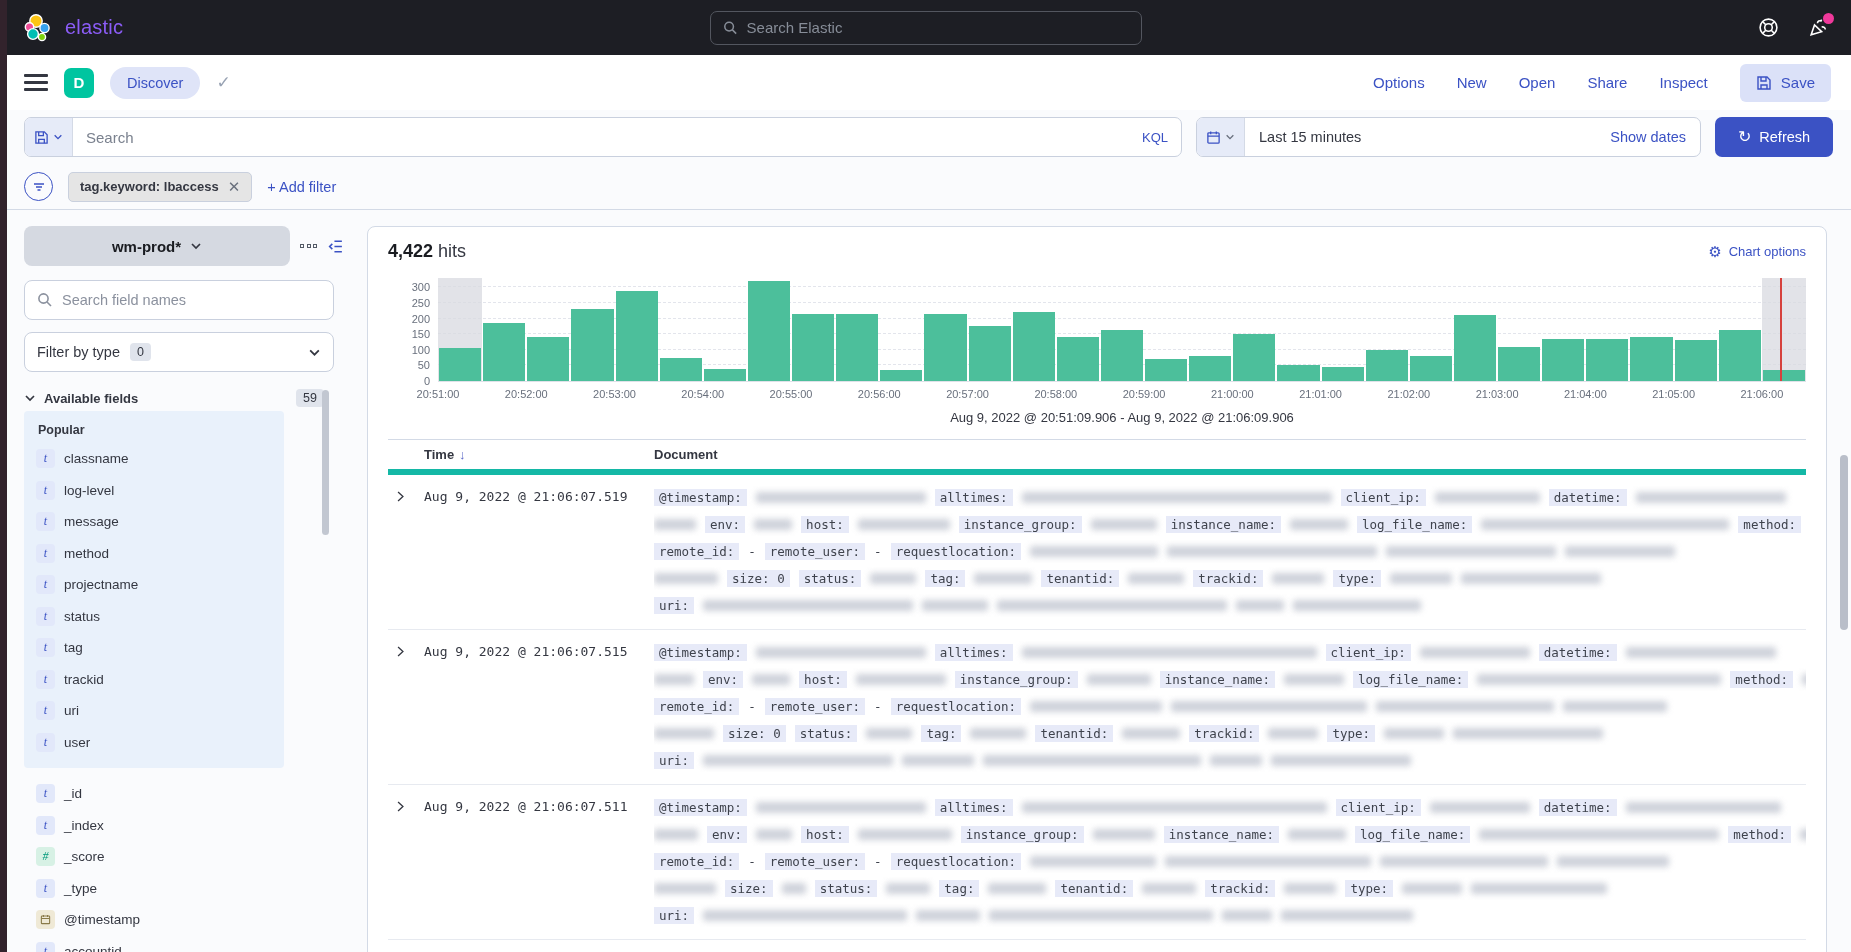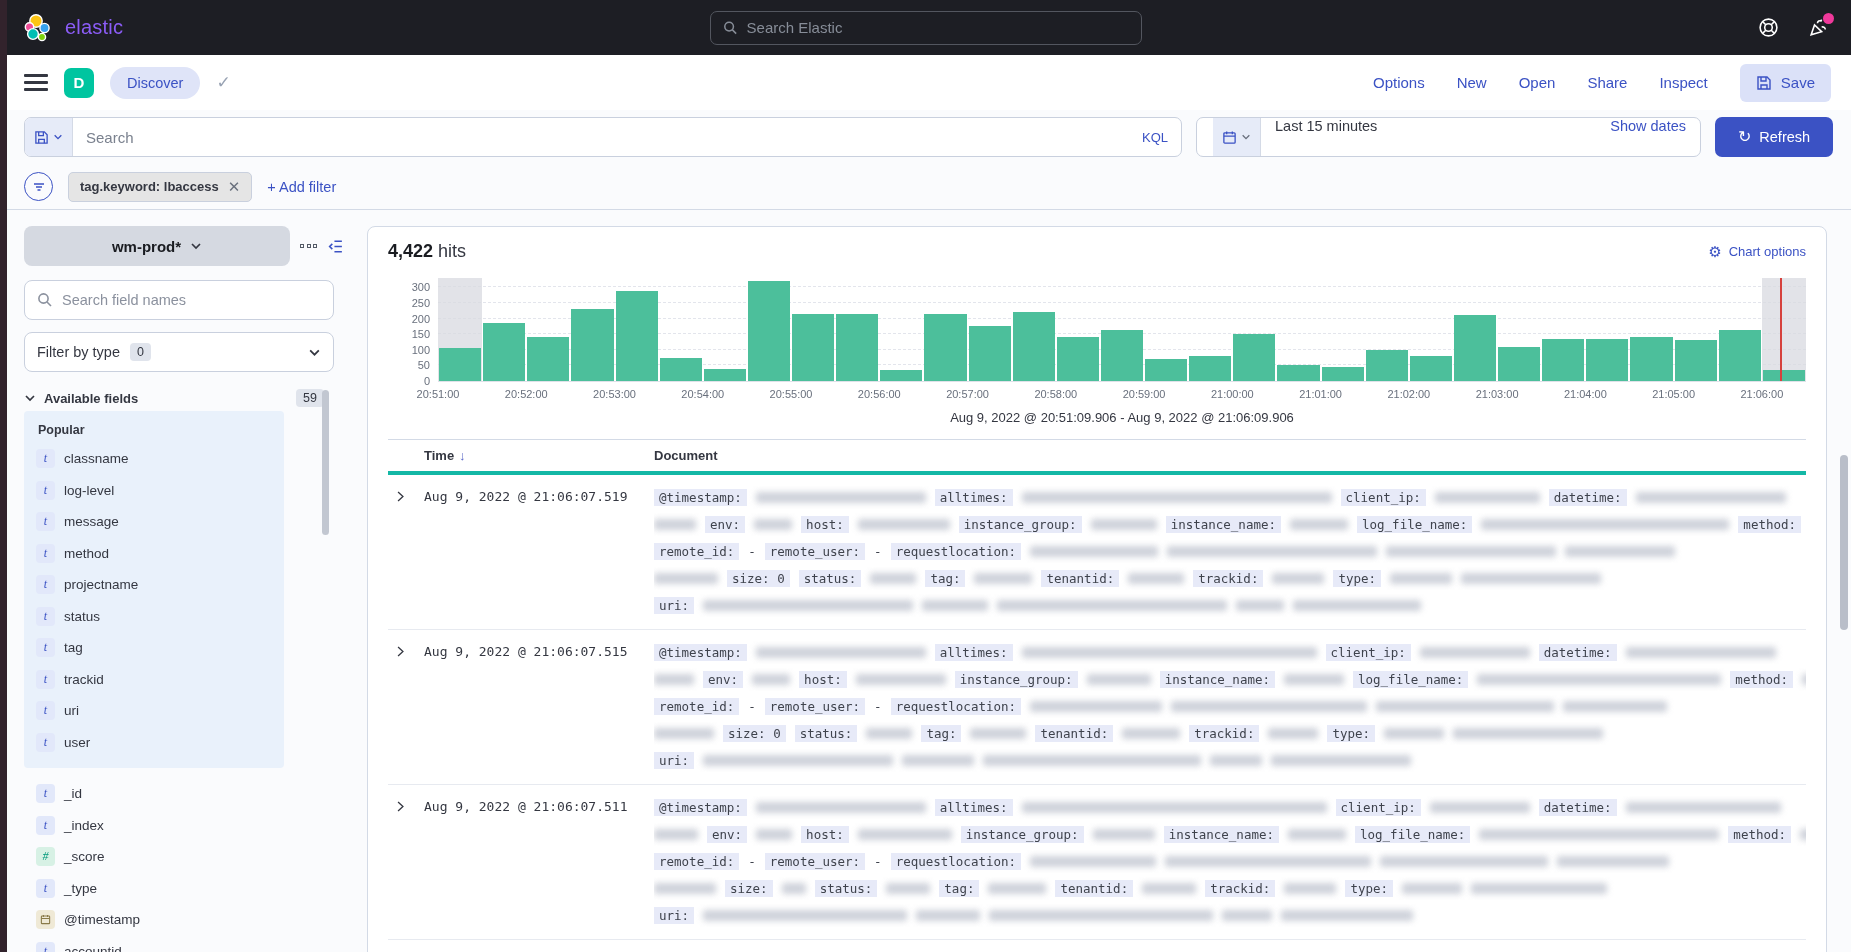--- a/index.html
+++ b/index.html
@@ -37,21 +37,21 @@
   .save-btn { height:38px; background:#dbe1f8; border:none; border-radius:6px; color:#3b52c4; font-size:15px;
     display:flex; align-items:center; gap:9px; padding:0 16px; cursor:pointer; font-family:"Liberation Sans", sans-serif; }
 
   
   .querybar { height:54px; background:#fafbfd; display:flex; align-items:center; padding:0 18px 0 24px; gap:14px; }
   .search-group { flex:1; height:40px; border:1px solid #c9d0de; border-radius:7px; background:#fff; display:flex; overflow:hidden; }
   .seg-btn { width:48px; background:#e6ebf8; border-right:1px solid #d4daE6; display:flex; align-items:center; justify-content:center; gap:4px; cursor:pointer; }
   .search-group input { flex:1; border:none; outline:none; padding:0 13px; font-size:15px; color:#343741; font-family:"Liberation Sans", sans-serif; }
   .search-group input::placeholder { color:#7a818e; }
   .kql { align-self:center; padding:0 13px; color:#3b52c4; font-size:13px; cursor:pointer; }
-  .date-group { width:505px; height:40px; border:1px solid #c9d0de; border-radius:7px; background:#fff; display:flex; align-items:flex-start; overflow:hidden;padding-left:16px; }
+  .date-group { width:505px; height:40px; border:1px solid #c9d0de; border-radius:7px; background:#fff; display:flex; align-items:center; overflow:hidden; }
   .date-text { flex:1; padding-left:14px; font-size:14.5px; color:#343741; cursor:pointer; }
   .show-dates { padding:0 14px; color:#3b52c4; font-size:14.5px; cursor:pointer; }
   .refresh-btn { height:40px; min-width:118px; background:#3b52c4; color:#fff; border:none; border-radius:7px;
     font-size:14.5px; display:flex; align-items:center; justify-content:center; gap:8px; cursor:pointer; font-family:"Liberation Sans", sans-serif; }
   .refresh-glyph { font-size:16px; line-height:1; }
 
   
   .filterbar { height:46px; background:#fafbfd; border-bottom:1px solid #d3dae6; display:flex; align-items:center; padding:0 18px 0 24px; gap:15px; }
   .filter-circle { width:29px; height:29px; border-radius:50%; border:1.5px solid #3b52c4; display:flex; align-items:center; justify-content:center; cursor:pointer; }
   .filter-chip { height:30px; background:#e5e5e5; border:1px solid #c9d0de; border-radius:5px; display:flex; align-items:center;
@@ -106,21 +106,21 @@
   .y-label { position:absolute; right:calc(100% + 8px); font-size:11px; color:#69707d; white-space:nowrap; }
   .bar { position:absolute; bottom:0; background:#4cbf9b; z-index:1; }
   .backdrop { position:absolute; top:0; bottom:0; background:#d8dae0; opacity:.75; z-index:0; }
   .time-marker { position:absolute; top:0; bottom:0; width:2px; background:#d6413d; z-index:2; }
   .x-axis { position:relative; height:20px; }
   .x-label { position:absolute; top:6px; transform:translateX(-50%); font-size:11px; color:#69707d; white-space:nowrap; }
   .chart-caption { text-align:center; margin-top:8px; font-size:13px; color:#343741; }
 
   
   .dtable { margin-top:14px; }
-  .thead { display:flex; align-items:center; height:36px; border-top:1px solid #d3dae6; border-bottom:4px solid #14b8a6; }
+  .thead { display:flex; align-items:center; height:36px; border-top:1px solid #d3dae6; border-bottom:6px solid #14b8a6; }
   .col-expand { width:36px; flex-shrink:0; }
   .col-time { width:230px; flex-shrink:0; font-weight:bold; font-size:13px; display:flex; align-items:center; gap:5px; }
   .sort-arrow { color:#5a67c8; font-weight:normal; font-size:13px; }
   .col-doc { flex:1; font-weight:bold; font-size:13px; }
   .trow { display:flex; padding:11px 0 12px 0; border-bottom:1px solid #e7eaf0; }
   .expand-cell { width:36px; flex-shrink:0; padding-top:3px; padding-left:6px; cursor:pointer; color:#343741; }
   .time-cell { width:230px; flex-shrink:0; font-size:13px; padding-top:3px; color:#343741; }
   .doc-cell { flex:1; min-width:0; display:flex; flex-direction:column; gap:4px; }
   .doc-line { display:flex; align-items:center; gap:9px; height:23px; overflow:hidden; }
   .chip { font-family:"DejaVu Sans Mono", monospace; font-size:12.5px; background:#e7eaf8; color:#3f434d;

